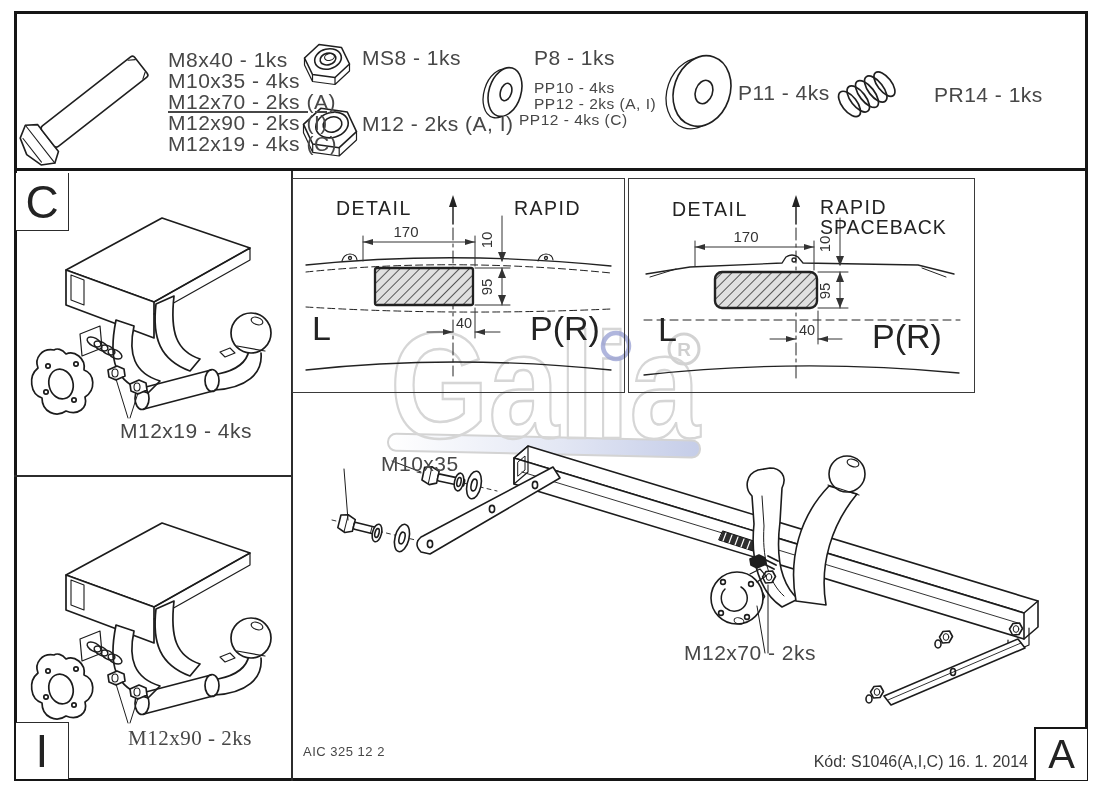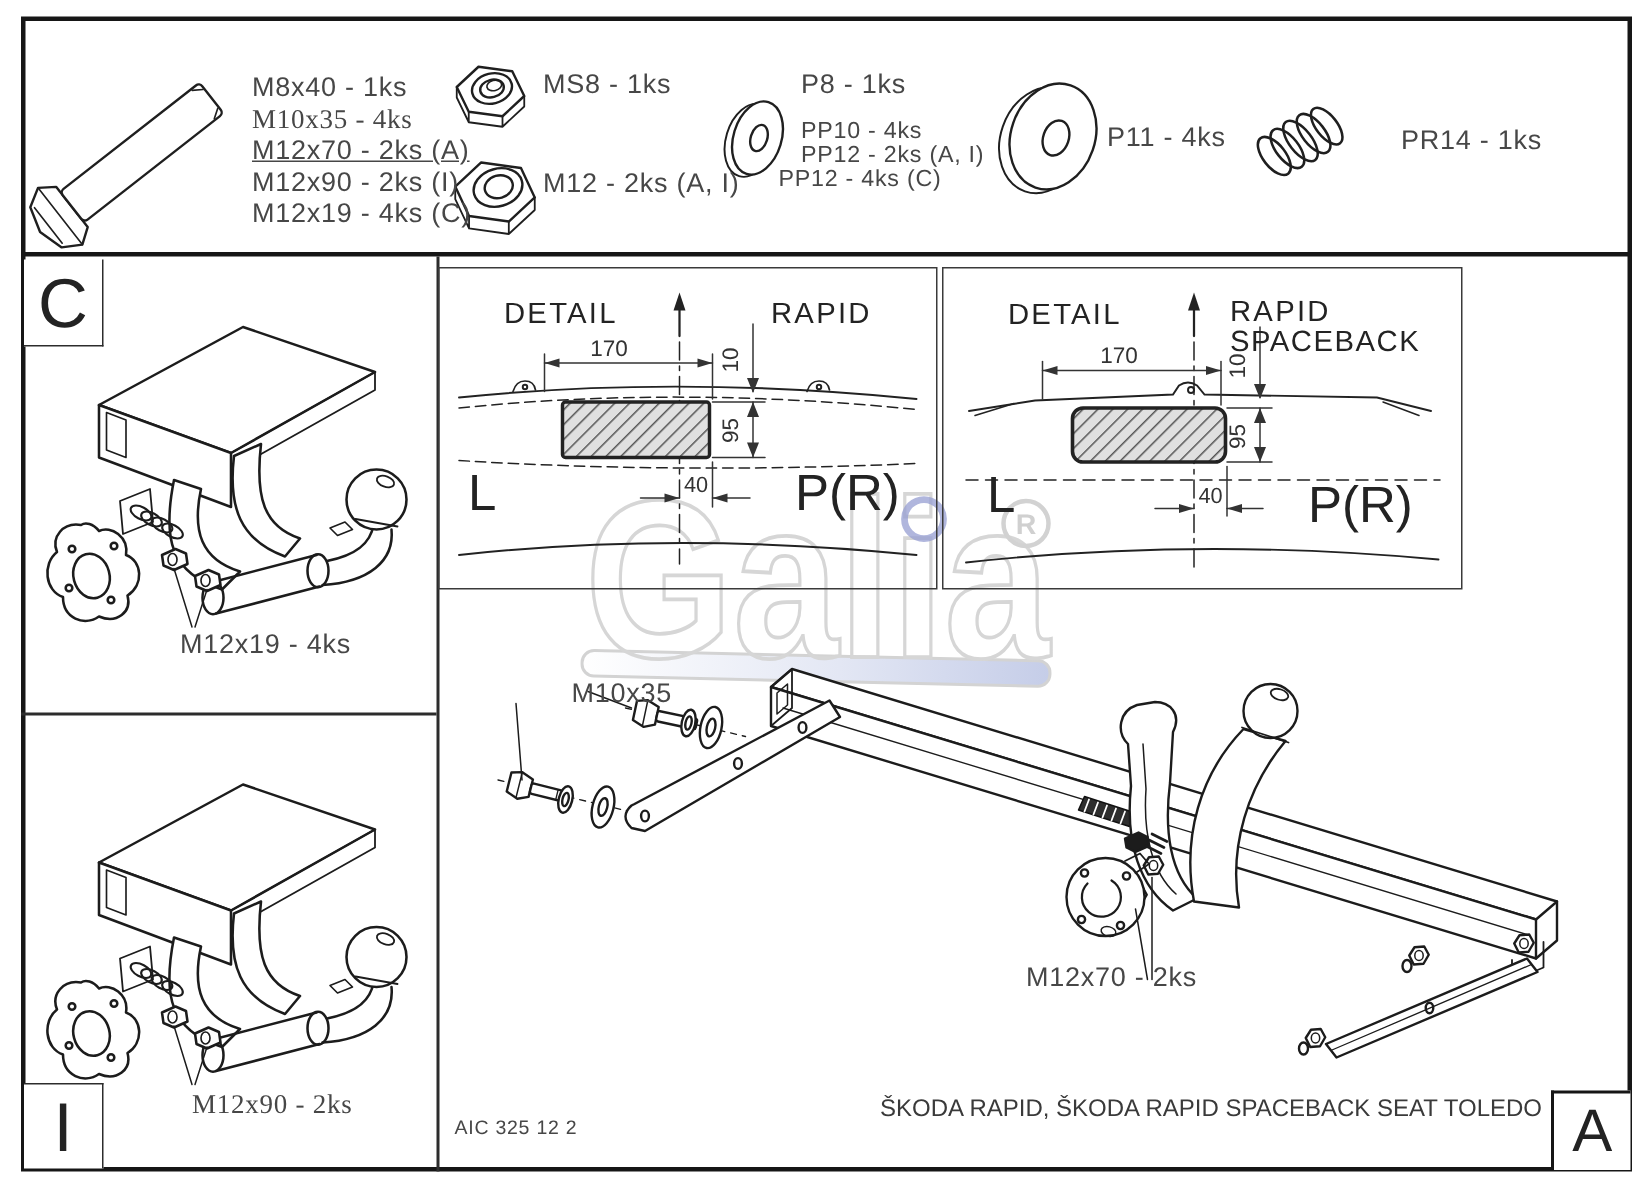--- a/index.html
+++ b/index.html
@@ -1,18 +1,18 @@
 <!DOCTYPE html>
 <html><head>
 <meta charset="utf-8">
 <style>
   html,body{margin:0;padding:0;background:#fff;}
   #sheet{position:relative;width:1100px;height:795px;background:#fff;overflow:hidden;
          font-family:"Liberation Sans",sans-serif;color:#3c3c3c;}
-  .lbl{position:absolute;font-size:18px;color:#474747;letter-spacing:.5px;white-space:nowrap;}
+  .lbl{position:absolute;font-size:21px;color:#474747;letter-spacing:.5px;white-space:nowrap;}
   .lbl-sm{font-size:15.5px;}
   .tag{position:absolute;display:flex;align-items:center;justify-content:center;
        color:#232323;background:#fff;}
   .frame{position:absolute;border:3px solid #161616;box-sizing:border-box;}
   .thin{position:absolute;background:#2c2c2c;}
   .dbox{position:absolute;border:1.6px solid #3a3a3a;box-sizing:border-box;background:transparent;}
   svg{position:absolute;overflow:visible;}
   svg text{font-family:"Liberation Sans",sans-serif;}
   .titletxt{position:absolute;text-align:right;color:#3a3a3a;font-size:16px;white-space:nowrap;}
   .z0{z-index:0}.z1{z-index:1}.z2{z-index:2}.z3{z-index:3}.z4{z-index:4}
@@ -84,21 +84,21 @@
     <g transform="translate(853,80) rotate(-24)" stroke-width="1.7">
       <ellipse cx="-20" cy="2" rx="7.5" ry="15" transform="rotate(-14 -20 2)"></ellipse>
       <ellipse cx="-10" cy="1" rx="7.5" ry="15.5" transform="rotate(-14 -10 1)"></ellipse>
       <ellipse cx="0" cy="0" rx="7.5" ry="16" transform="rotate(-14 0 0)"></ellipse>
       <ellipse cx="10" cy="-1" rx="7.5" ry="15.5" transform="rotate(-14 10 -1)"></ellipse>
       <ellipse cx="20" cy="-2" rx="7" ry="14.5" transform="rotate(-14 20 -2)"></ellipse>
     </g>
   </svg>
 
   <div class="lbl z4" style="left:168px;top:48px;">M8x40 - 1ks</div>
-  <div class="lbl z4" style="left:168px;top:69px;font-family:Liberation Serif, serif;">M10x35 - 4ks</div>
+  <div class="lbl z4" style="left:168px;top:69px;">M10x35 - 4ks</div>
   <div class="lbl z4" style="left:168px;top:90px;text-decoration:underline;">M12x70 - 2ks (A)</div>
   <div class="lbl z4" style="left:168px;top:111px;">M12x90 - 2ks (I)</div>
   <div class="lbl z4" style="left:168px;top:132px;">M12x19 - 4ks (C)</div>
   <div class="lbl z4" style="left:362px;top:46px;">MS8 - 1ks</div>
   <div class="lbl z4" style="left:362px;top:112px;">M12 - 2ks (A, I)</div>
   <div class="lbl z4" style="left:534px;top:46px;">P8 - 1ks</div>
   <div class="lbl lbl-sm z4" style="left:534px;top:79px;">PP10 - 4ks</div>
   <div class="lbl lbl-sm z4" style="left:534px;top:95px;">PP12 - 2ks (A, I)</div>
   <div class="lbl lbl-sm z4" style="left:519px;top:111px;">PP12 - 4ks (C)</div>
   <div class="lbl z4" style="left:738px;top:81px;">P11 - 4ks</div>
@@ -381,18 +381,18 @@
       <path d="M100,69 L129,80"></path>
       <path d="M473,261 L465,214"></path>
       <path d="M476,261 L476,193"></path>
     </g>
   </svg>
 
   <div class="lbl z4" style="left:337px;top:452px;margin-left:44px;">M10x35</div>
   <div class="lbl z4" style="left:684px;top:641px;">M12x70 - 2ks</div>
 
   <div class="lbl z4" style="left:303px;top:744px;font-size:13px;">AIC 325 12 2</div>
-  <div class="titletxt z4" style="right:72px;top:731px;">ŠKODA RAPID, ŠKODA RAPID SPACEBACK SEAT TOLEDO</div>
+  <div class="titletxt z4" style="right:72px;top:753px;">Kód: S1046(A,I,C)  16. 1. 2014</div>
   <div class="tag z3" style="left:1034px;top:727px;width:51px;height:51px;border-left:2px solid #161616;border-top:2px solid #161616;font-size:40px;">
     <span>A</span>
   </div>
 
 </div>
 
 </body></html>

